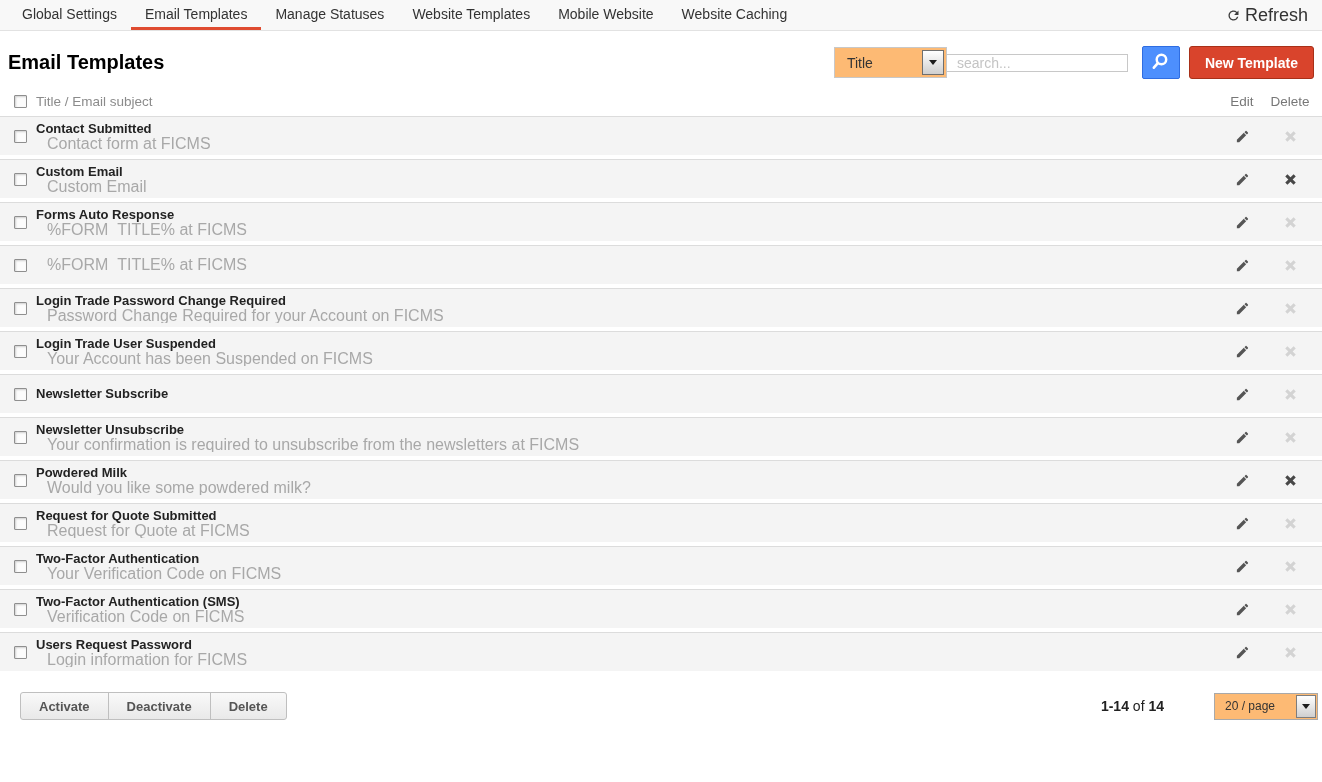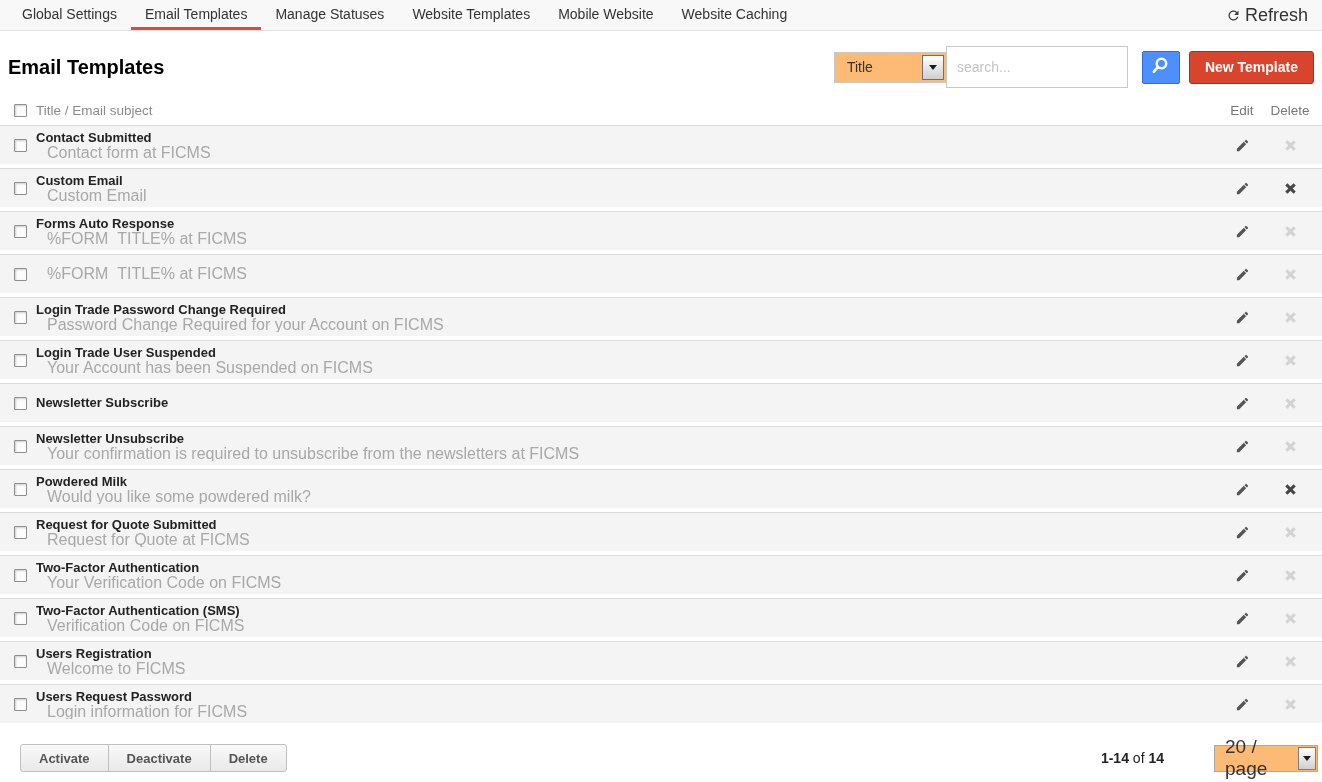--- a/index.html
+++ b/index.html
@@ -25,21 +25,21 @@
   .sel { display:flex; align-items:center; justify-content:space-between;
          border:1px solid #c8c8c8; background:#fdba74; height:31px; padding:2px; }
   .sel-title { width:113px; }
   .sel-label { padding-left:10px; font-size:14px; color:#333; }
   .sel-btn { width:22px; height:25px; border:1px solid #6f6f6f; cursor:pointer;
              background:linear-gradient(#ffffff,#cfcfcf);
              display:flex; align-items:center; justify-content:center; }
   .tri { width:0; height:0; border-left:4px solid transparent;
          border-right:4px solid transparent; border-top:5px solid #1c1c1c; }
 
-  .search-input { width:182px; height:42px; border:1px solid #c8c8c8; margin-left:-1px;
+  .search-input { width:182px; height:18px; border:1px solid #c8c8c8; margin-left:-1px;
                   padding:1px 10px; font-size:14px; color:#333; outline:none;
                   font-family:"Liberation Sans", sans-serif; }
   .search-input::placeholder { color:#c4c4c4; }
 
   .btn-search { width:38px; height:33px; margin-left:14px; border:1px solid #2f6de1;
                 border-radius:2px; background:var(--btn-blue,#4d8ffd); cursor:pointer;
                 display:flex; align-items:center; justify-content:center; }
   .btn-new { height:33px; margin-left:9px; padding:0 15px; border:1px solid #a83018;
              border-radius:3px; background:var(--btn-red,#d9442c); color:#fff;
              font-size:14px; font-weight:bold; cursor:pointer;
@@ -77,21 +77,21 @@
   .bulk button { height:28px; padding:0 18px; font-size:13px; font-weight:bold;
                  color:#555; background:linear-gradient(#f9f9f9,#e9e9e9);
                  border:1px solid #bfbfbf; margin-left:-1px; cursor:pointer;
                  font-family:"Liberation Sans", sans-serif; }
   .bulk button:first-child { border-radius:3px 0 0 3px; margin-left:0; }
   .bulk button:last-child { border-radius:0 3px 3px 0; }
   .pager { display:flex; align-items:center; }
   .range { font-size:14px; color:#222; margin-right:50px; }
   .range b { font-weight:bold; }
   .sel-page { width:104px; height:27px; padding:1px; border-color:#a9a9a9; }
-  .sel-page .sel-label { font-size:19px; padding-left:9px; }
+  .sel-page .sel-label { font-size:12px; padding-left:9px; }
   .sel-page .sel-btn { width:20px; height:23px; border-color:#7d7d7d; }
 </style>
 </head>
 <body>
 
 <div class="tabbar">
   <div class="tab">Global Settings</div>
   <div class="tab active">Email Templates</div>
   <div class="tab">Manage Statuses</div>
   <div class="tab">Website Templates</div>
@@ -392,41 +392,20 @@
     </span>
     <span class="cell-delete">
       <span class="icon-btn x-icon disabled">
         <svg width="15" height="15" viewBox="0 0 14 14" fill="currentColor">
           <path d="M2.1 4.1 L4.1 2.1 L7 5 L9.9 2.1 L11.9 4.1 L9 7 L11.9 9.9 L9.9 11.9 L7 9 L4.1 11.9 L2.1 9.9 L5 7 Z"></path>
         </svg>
       </span>
     </span>
   </div>
 
-  <div class="row">
-    <span class="cb"></span>
-    <div class="row-text">
-      <div class="row-title">Users Registration</div>
-      <div class="row-subject">Welcome to FICMS</div>
-    </div>
-    <span class="cell-edit">
-      <span class="icon-btn">
-        <svg width="15" height="15" viewBox="0 0 24 24" fill="#555">
-          <path d="M3 17.25V21h3.75L17.81 9.94l-3.75-3.75L3 17.25zM20.71 7.04c.39-.39.39-1.02 0-1.41l-2.34-2.34a.9959.9959 0 0 0-1.41 0l-1.83 1.83 3.75 3.75 1.83-1.83z"></path>
-        </svg>
-      </span>
-    </span>
-    <span class="cell-delete">
-      <span class="icon-btn x-icon disabled">
-        <svg width="15" height="15" viewBox="0 0 14 14" fill="currentColor">
-          <path d="M2.1 4.1 L4.1 2.1 L7 5 L9.9 2.1 L11.9 4.1 L9 7 L11.9 9.9 L9.9 11.9 L7 9 L4.1 11.9 L2.1 9.9 L5 7 Z"></path>
-        </svg>
-      </span>
-    </span>
-  </div>
 
   <div class="row">
     <span class="cb"></span>
     <div class="row-text">
       <div class="row-title">Users Request Password</div>
       <div class="row-subject">Login information for FICMS</div>
     </div>
     <span class="cell-edit">
       <span class="icon-btn">
         <svg width="15" height="15" viewBox="0 0 24 24" fill="#555">

